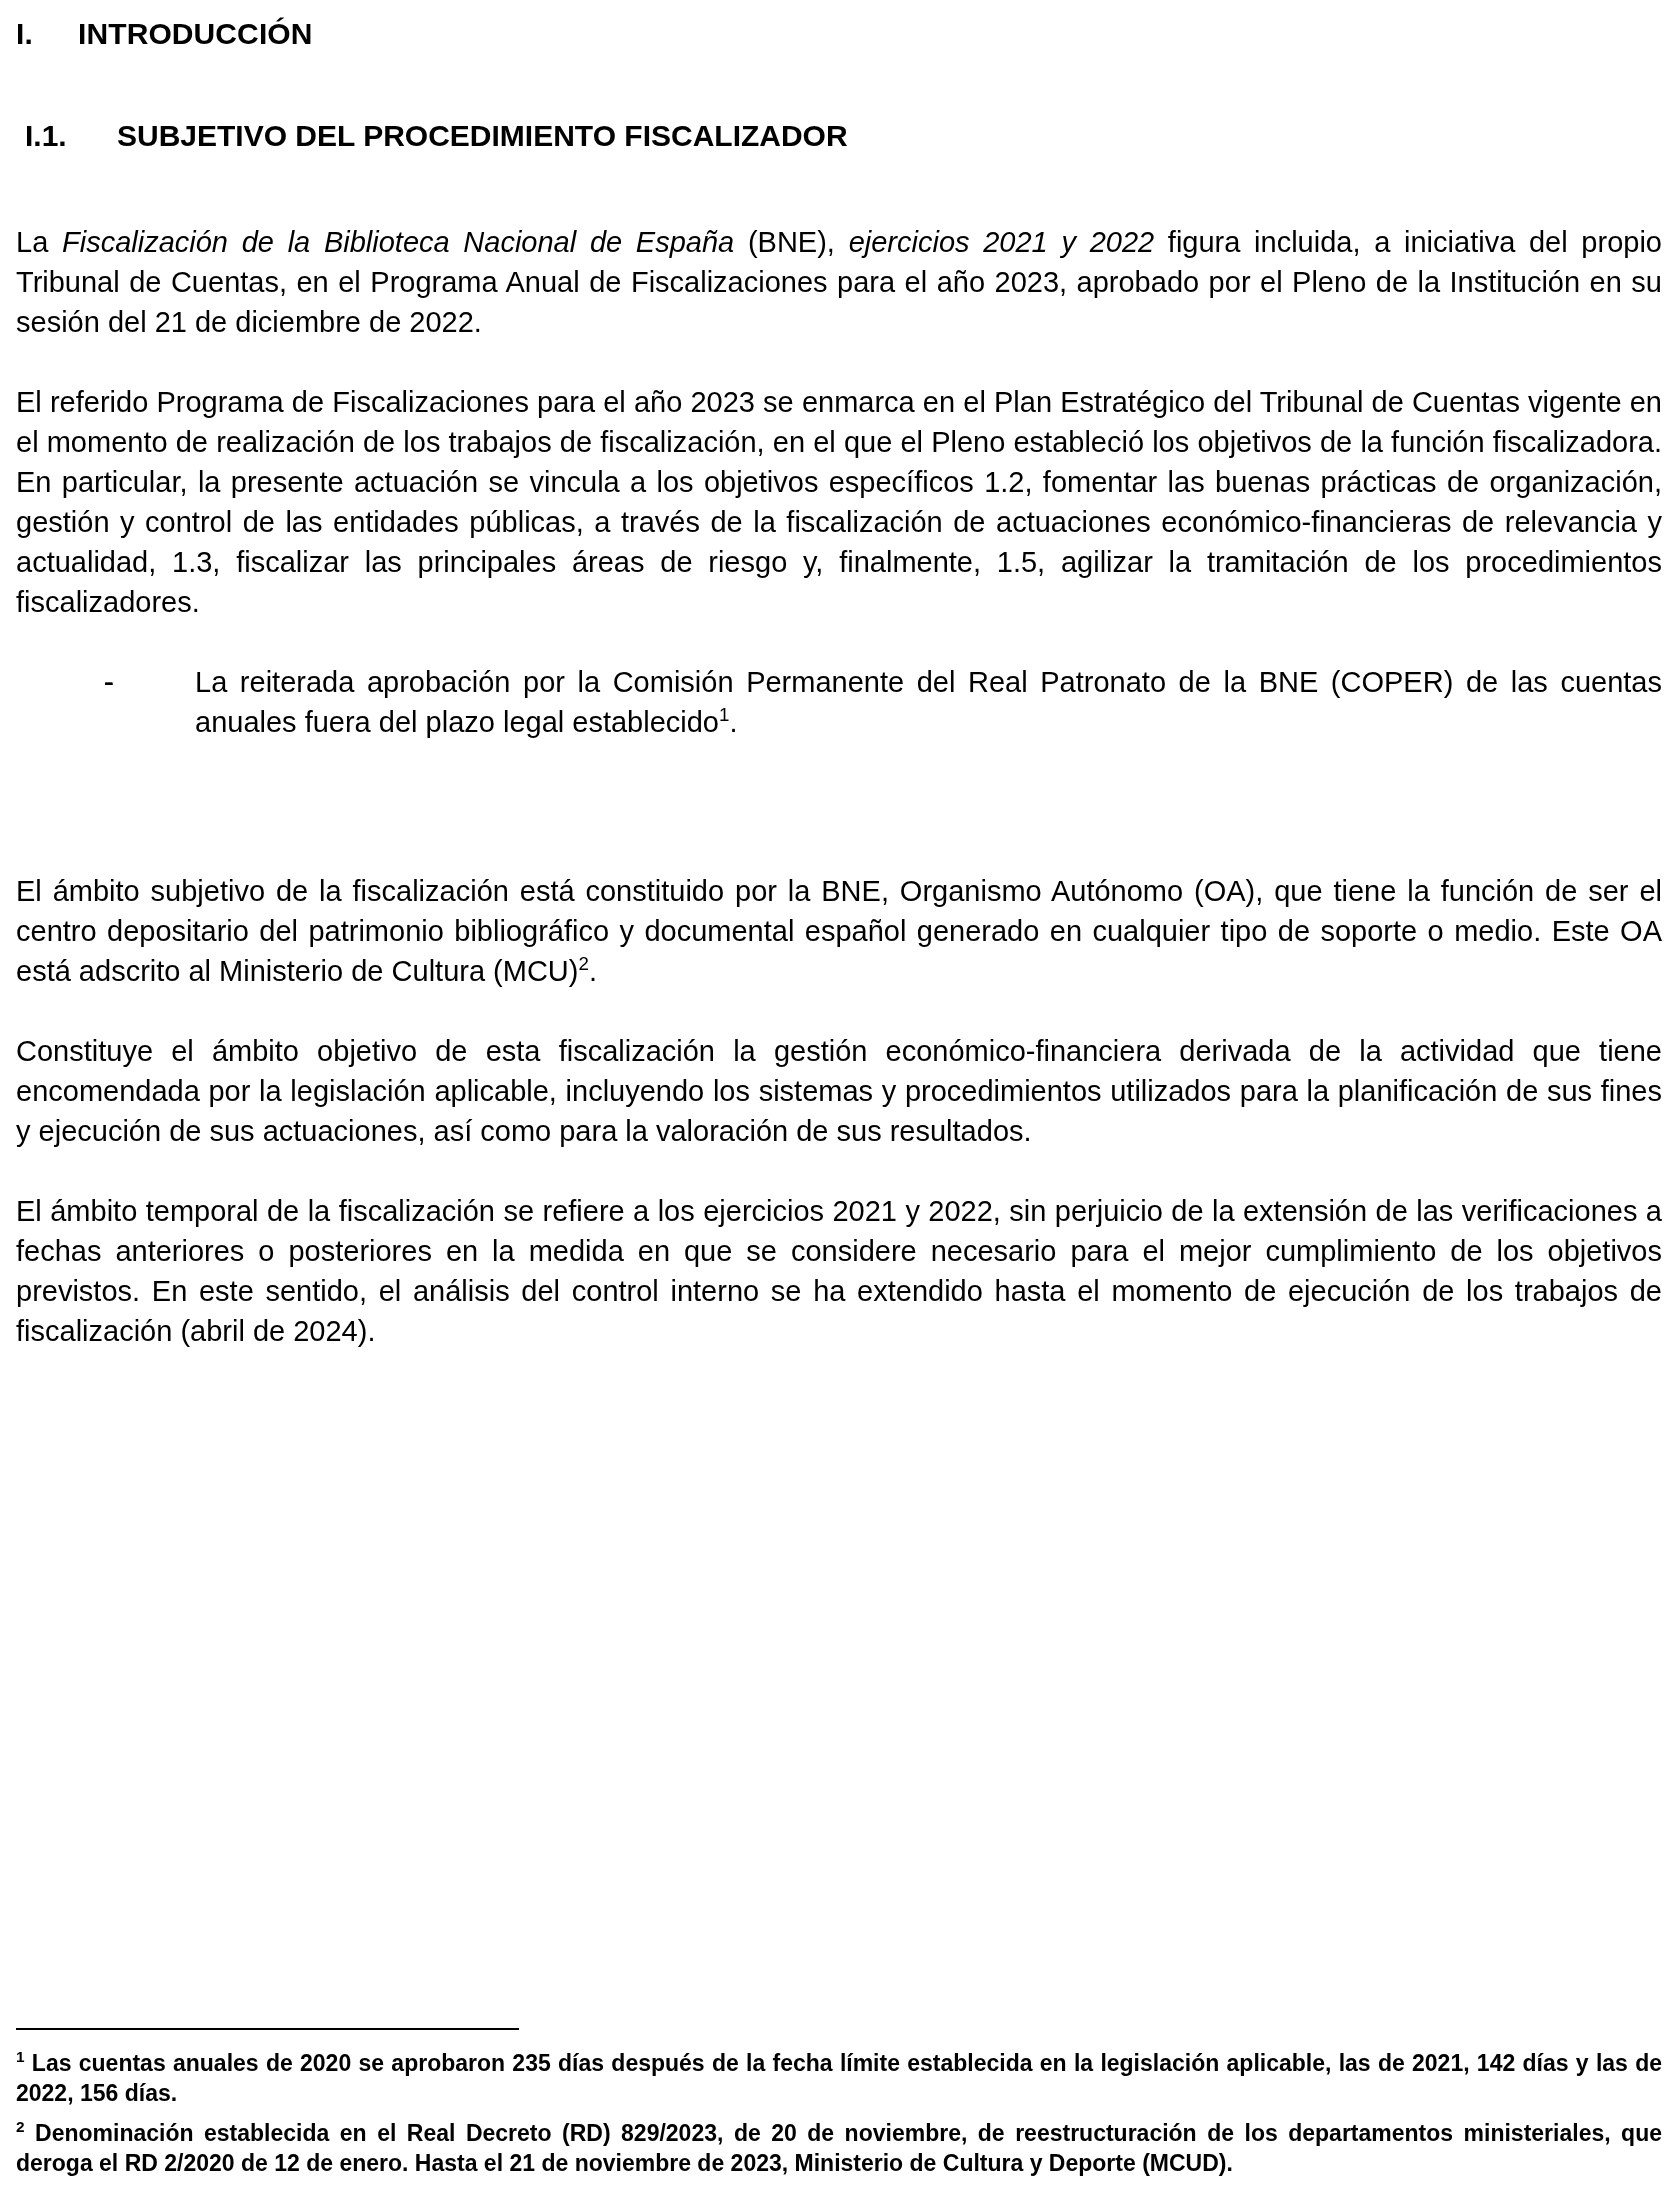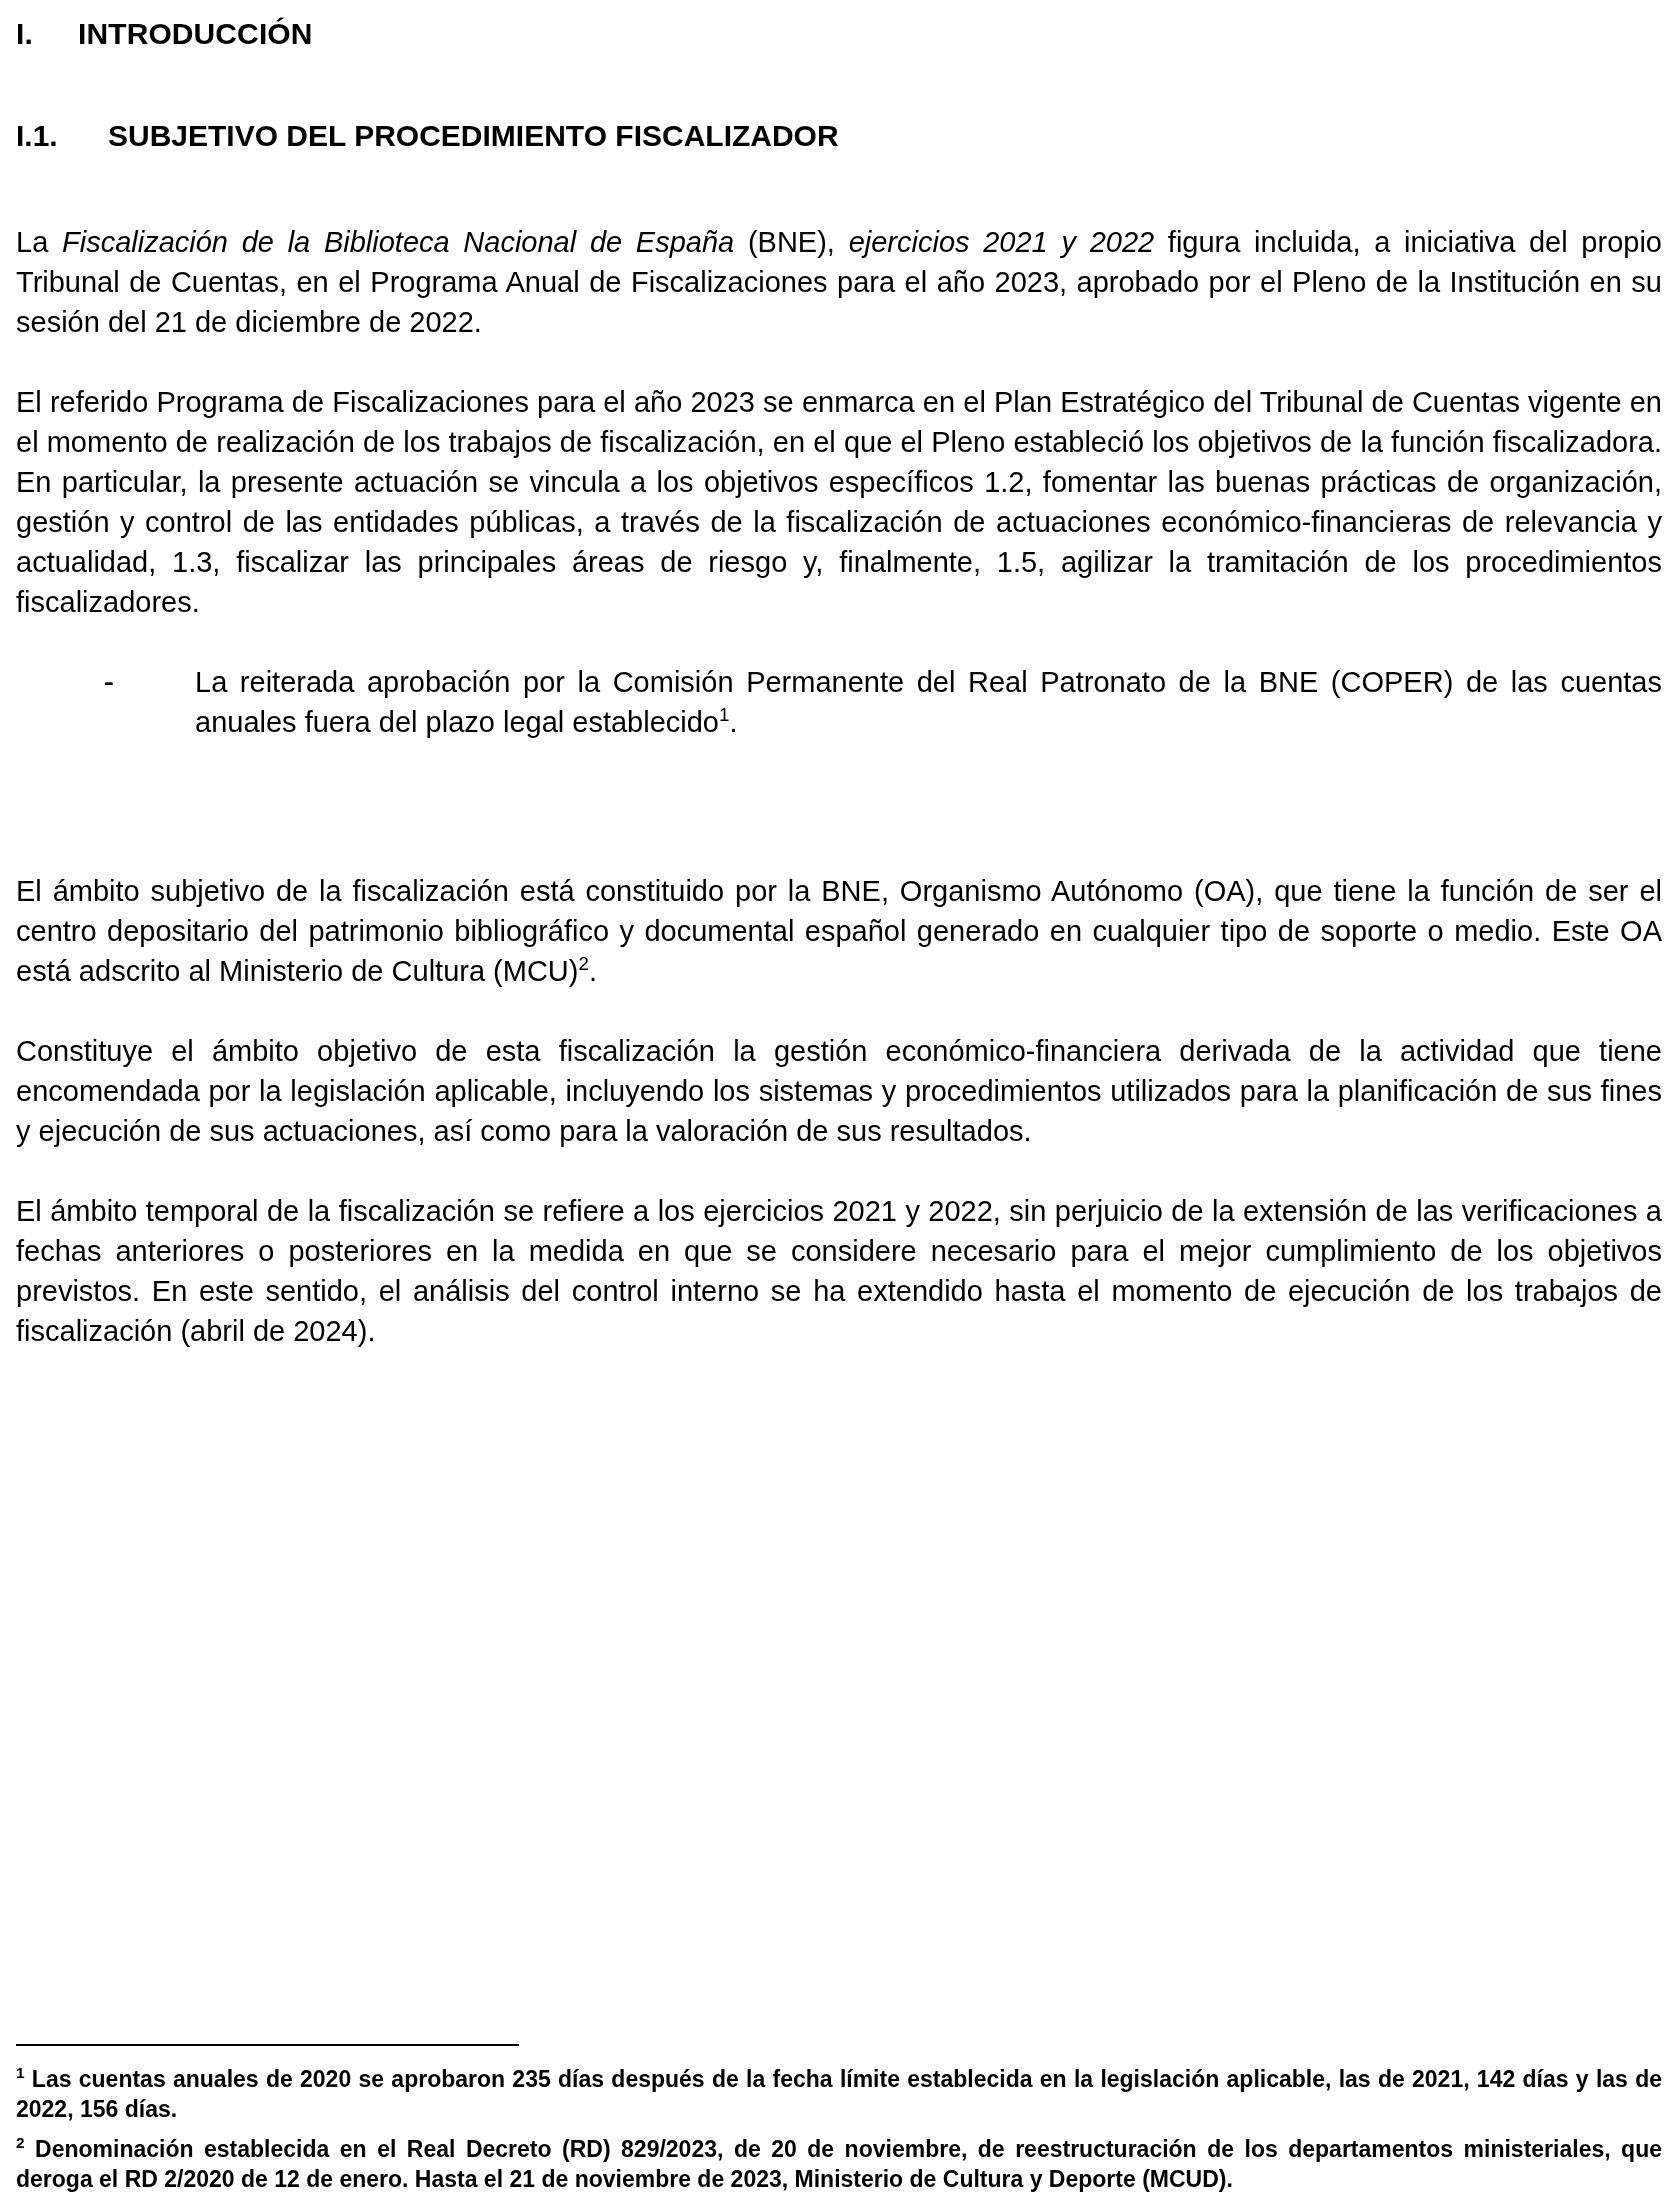--- a/index.html
+++ b/index.html
@@ -33,21 +33,21 @@
     display: flex;
   }
   .h1 .num { width: 62px; flex: 0 0 62px; }
   .h2 {
     font-size: 30px;
     font-weight: bold;
     line-height: 1.25;
     margin: 0;
     display: flex;
   }
-  .h2 .num { width: 92px; flex: 0 0 92px; }
+  .h2 .num { width: 92px; flex: 0 0 92px; margin-left: 9px; }
   .sp-after-h1 { height: 65px; }
   .sp-after-h2 { height: 67px; }
   .sp-before-h2 { height: 62px; }
 
   
   p.body {
     font-size: 29px;
     line-height: 40px;
     text-align: justify;
     text-justify: inter-word;
@@ -100,21 +100,21 @@
     height: 2.4px;
     background: #000;
     margin: 0 0 18px 0;
   }
   p.fn {
     font-size: 23px;
     line-height: 30px;
     text-align: justify;
     margin: 0 0 9.7px 0;
   }
-  p.fn:last-child { margin-bottom: 0; }
+  p.fn:last-child { margin-bottom: 16px; }
   p.fn sup {
     font-size: 15.4px;
   }
 </style>
 </head>
 <body>
 
 <div class="page">
 
   <div class="h1">

